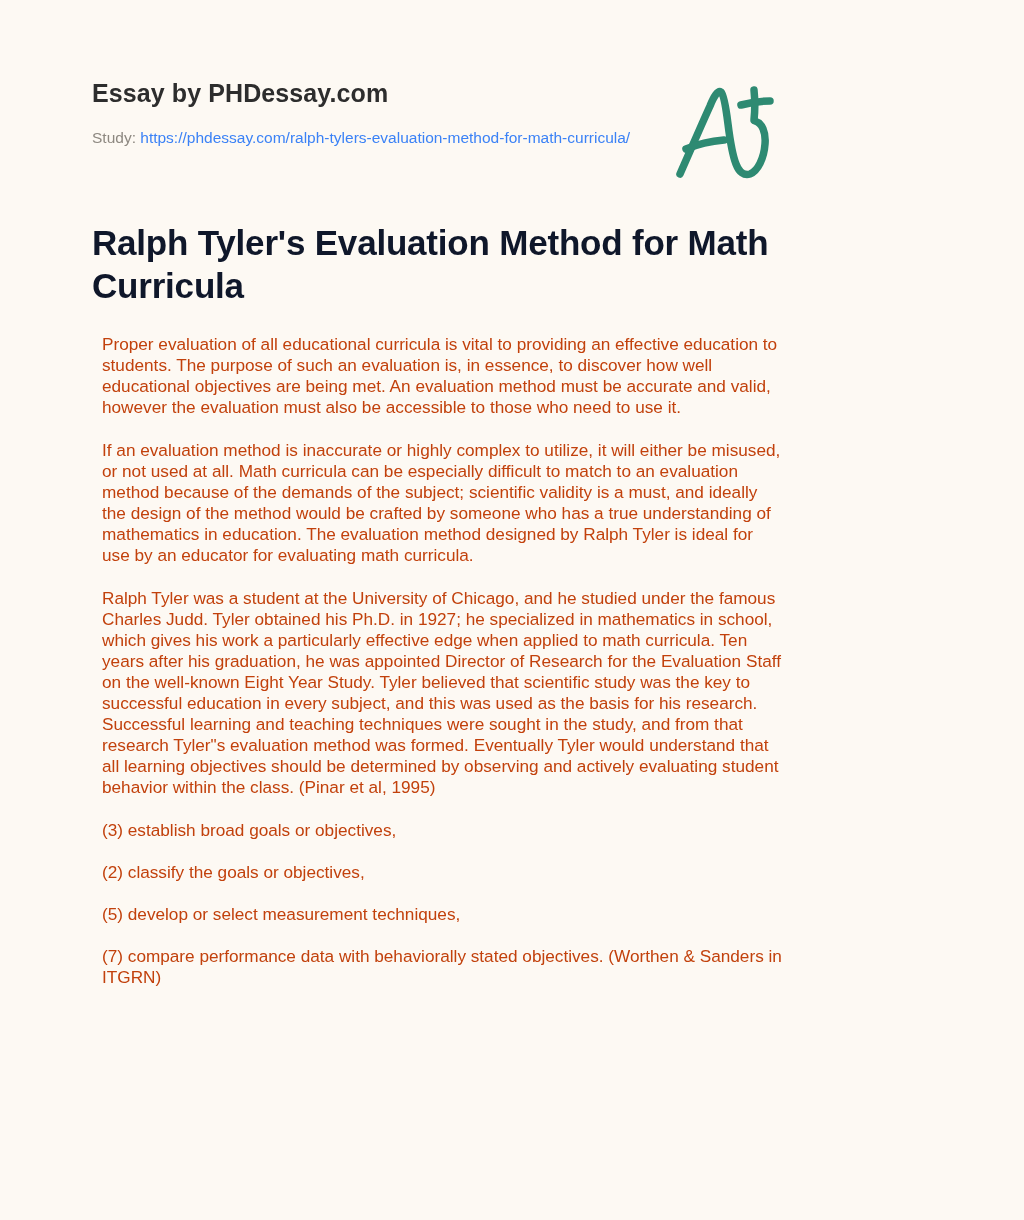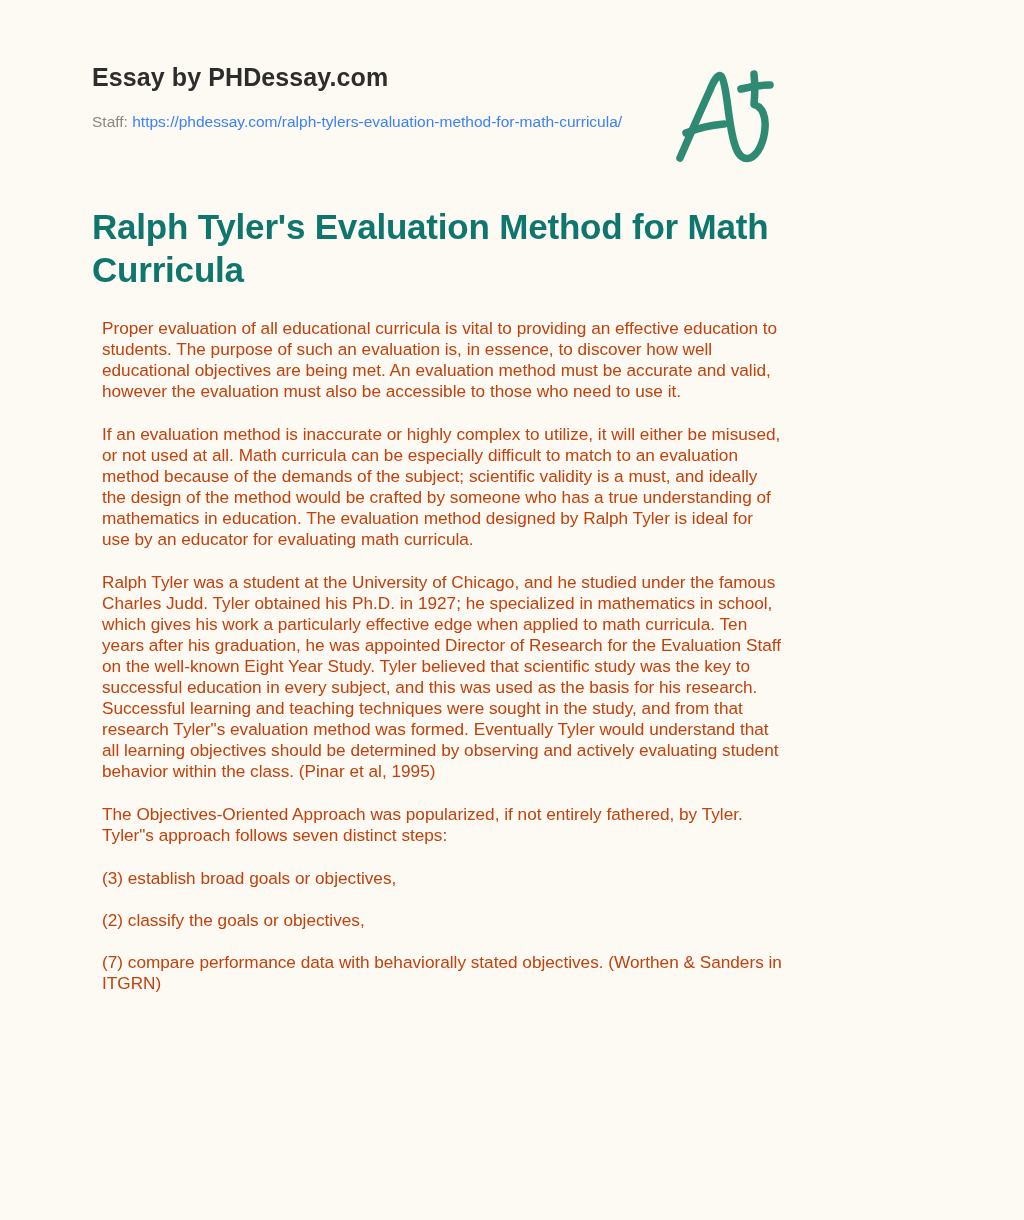--- a/index.html
+++ b/index.html
@@ -12,21 +12,21 @@
     background: #fdf9f3;
     font-family: "Liberation Sans", sans-serif;
     overflow: hidden;
   }
 
   .page {
     position: relative;
     width: 876px;
     height: 1220px;
     box-sizing: border-box;
-    padding: 0 92px;
+    padding: 16px 92px;
   }
 
   
   .header {
     position: relative;
     padding-top: 62px;
   }
 
   .brand-line {
     font-size: 25px;
@@ -58,21 +58,21 @@
     height: 108px;
   }
   .logo svg { display: block; width: 100%; height: 100%; }
 
   
   .doc-title {
     margin: 0;
     padding-top: 72px;
     font-size: 35px;
     font-weight: 700;
-    color: #0f766e;
+    color: #0f172a;
     line-height: 1.25;
     letter-spacing: -0.2px;
   }
 
   
   .article {
     padding-top: 26px;
     max-width: 848px;
   }
 
@@ -87,41 +87,41 @@
     margin-bottom: 21px;
   }
 </style>
 </head>
 <body>
 
 <div class="page">
 
   <div class="header">
     <div class="brand-line">Essay by PHDessay.com</div>
-    <div class="source-line"><span>Staff:</span> <a class="source-link" href="#">https://phdessay.com/ralph-tylers-evaluation-method-for-math-curricula/</a></div>
+    <div class="source-line"><span>Study:</span> <a class="source-link" href="#">https://phdessay.com/ralph-tylers-evaluation-method-for-math-curricula/</a></div>
 
     <div class="logo">
       <svg viewBox="0 0 118 108" xmlns="http://www.w3.org/2000/svg" aria-hidden="true">
         <g fill="none" stroke="#2e8a72" stroke-width="7.5" stroke-linecap="round" stroke-linejoin="round">
           <path d="M14 96 C 22 78, 34 50, 44 28 C 48 18, 52 12, 55 14 C 58 17, 60 30, 62 46 C 64 62, 66 76, 70 86 C 73 94, 78 98, 84 96 C 92 93, 98 80, 99 66 C 100 54, 96 45, 89 43"></path>
           <path d="M20 71 C 32 66, 46 63, 58 62"></path>
           <path d="M75 27 C 83 25, 95 23, 104 23"></path>
           <path d="M88 12 C 89 22, 89 33, 88 42"></path>
         </g>
       </svg>
     </div>
   </div>
 
   <h1 class="doc-title">Ralph Tyler's Evaluation Method for Math Curricula</h1>
 
   <div class="article">
     <p>Proper evaluation of all educational curricula is vital to providing an effective education to students. The purpose of such an evaluation is, in essence, to discover how well educational objectives are being met. An evaluation method must be accurate and valid, however the evaluation must also be accessible to those who need to use it.</p>
     <p>If an evaluation method is inaccurate or highly complex to utilize, it will either be misused, or not used at all. Math curricula can be especially difficult to match to an evaluation method because of the demands of the subject; scientific validity is a must, and ideally the design of the method would be crafted by someone who has a true understanding of mathematics in education. The evaluation method designed by Ralph Tyler is ideal for use by an educator for evaluating math curricula.</p>
     <p>Ralph Tyler was a student at the University of Chicago, and he studied under the famous Charles Judd. Tyler obtained his Ph.D. in 1927; he specialized in mathematics in school, which gives his work a particularly effective edge when applied to math curricula. Ten years after his graduation, he was appointed Director of Research for the Evaluation Staff on the well-known Eight Year Study. Tyler believed that scientific study was the key to successful education in every subject, and this was used as the basis for his research. Successful learning and teaching techniques were sought in the study, and from that research Tyler"s evaluation method was formed. Eventually Tyler would understand that all learning objectives should be determined by observing and actively evaluating student behavior within the class. (Pinar et al, 1995)</p>
-    <p>The Objectives-Oriented Approach was popularized, if not entirely fathered, by Tyler. Tyler"s approach follows seven distinct steps:</p>
 
     <p class="step">(3) establish broad goals or objectives,</p>
     <p class="step">(2) classify the goals or objectives,</p>
+    <p class="step">(5) develop or select measurement techniques,</p>
     <p class="step">(7) compare performance data with behaviorally stated objectives. (Worthen &amp; Sanders in ITGRN)</p>
 
   </div>
 
 </div>
 
 </body></html>

